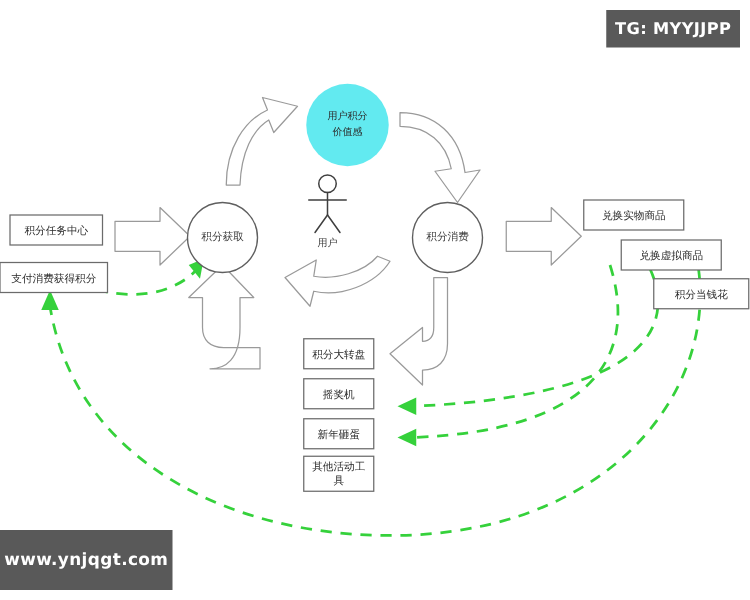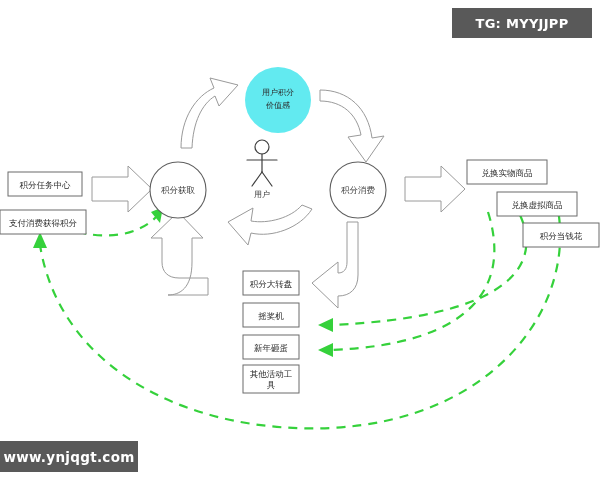--- a/index.html
+++ b/index.html
@@ -29,30 +29,30 @@
     color: #ffffff;
     font-family: "DejaVu Sans", "Liberation Sans", sans-serif;
     display: flex;
     align-items: center;
     justify-content: center;
     letter-spacing: 0.3px;
   }
   #wm-top {
     right: 8px;
     top: 8px;
-    width: 140px;
+    width: 107px;
     height: 30px;
     font-size: 13px;
     font-weight: bold;
   }
   #wm-bottom {
     left: 0px;
     bottom: 8px;
     width: 138px;
-    height: 31px;
+    height: 48px;
     font-size: 13.5px;
     font-weight: bold;
   }
   .node-label {
     font-size: 8.5px;
     fill: #3a3a3a;
     font-family: "DejaVu Sans", "Liberation Sans", sans-serif;
     text-anchor: middle;
     dominant-baseline: middle;
   }

